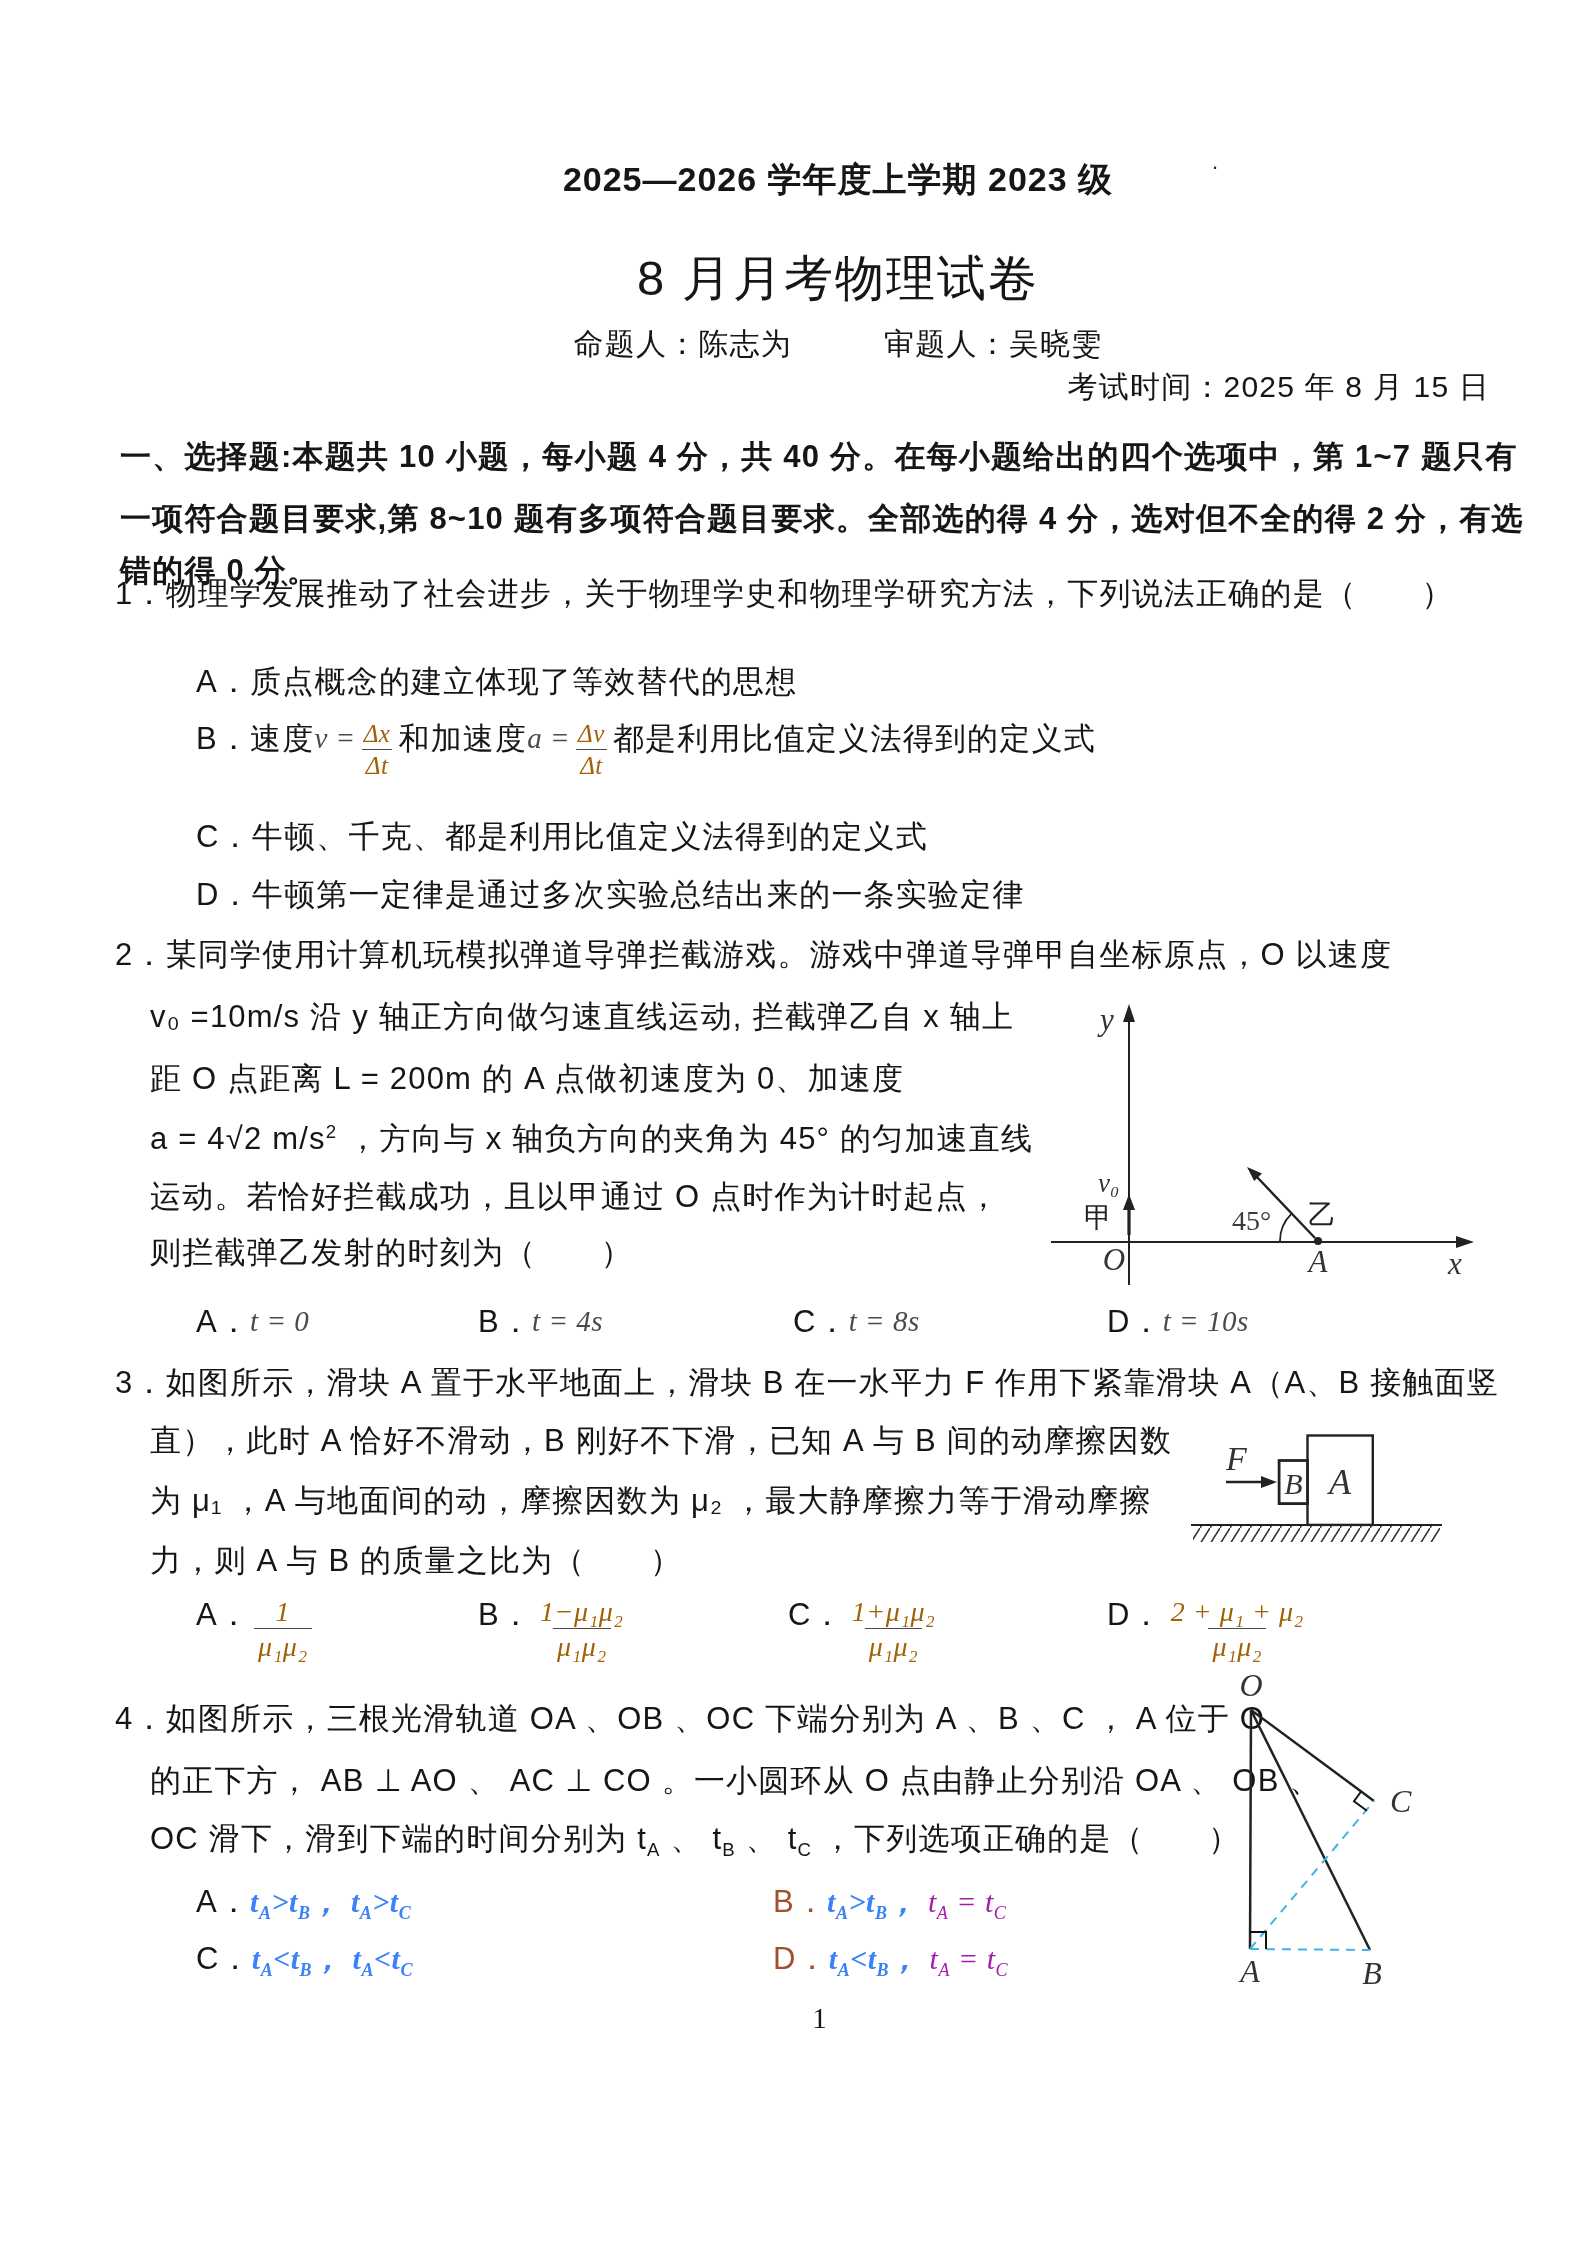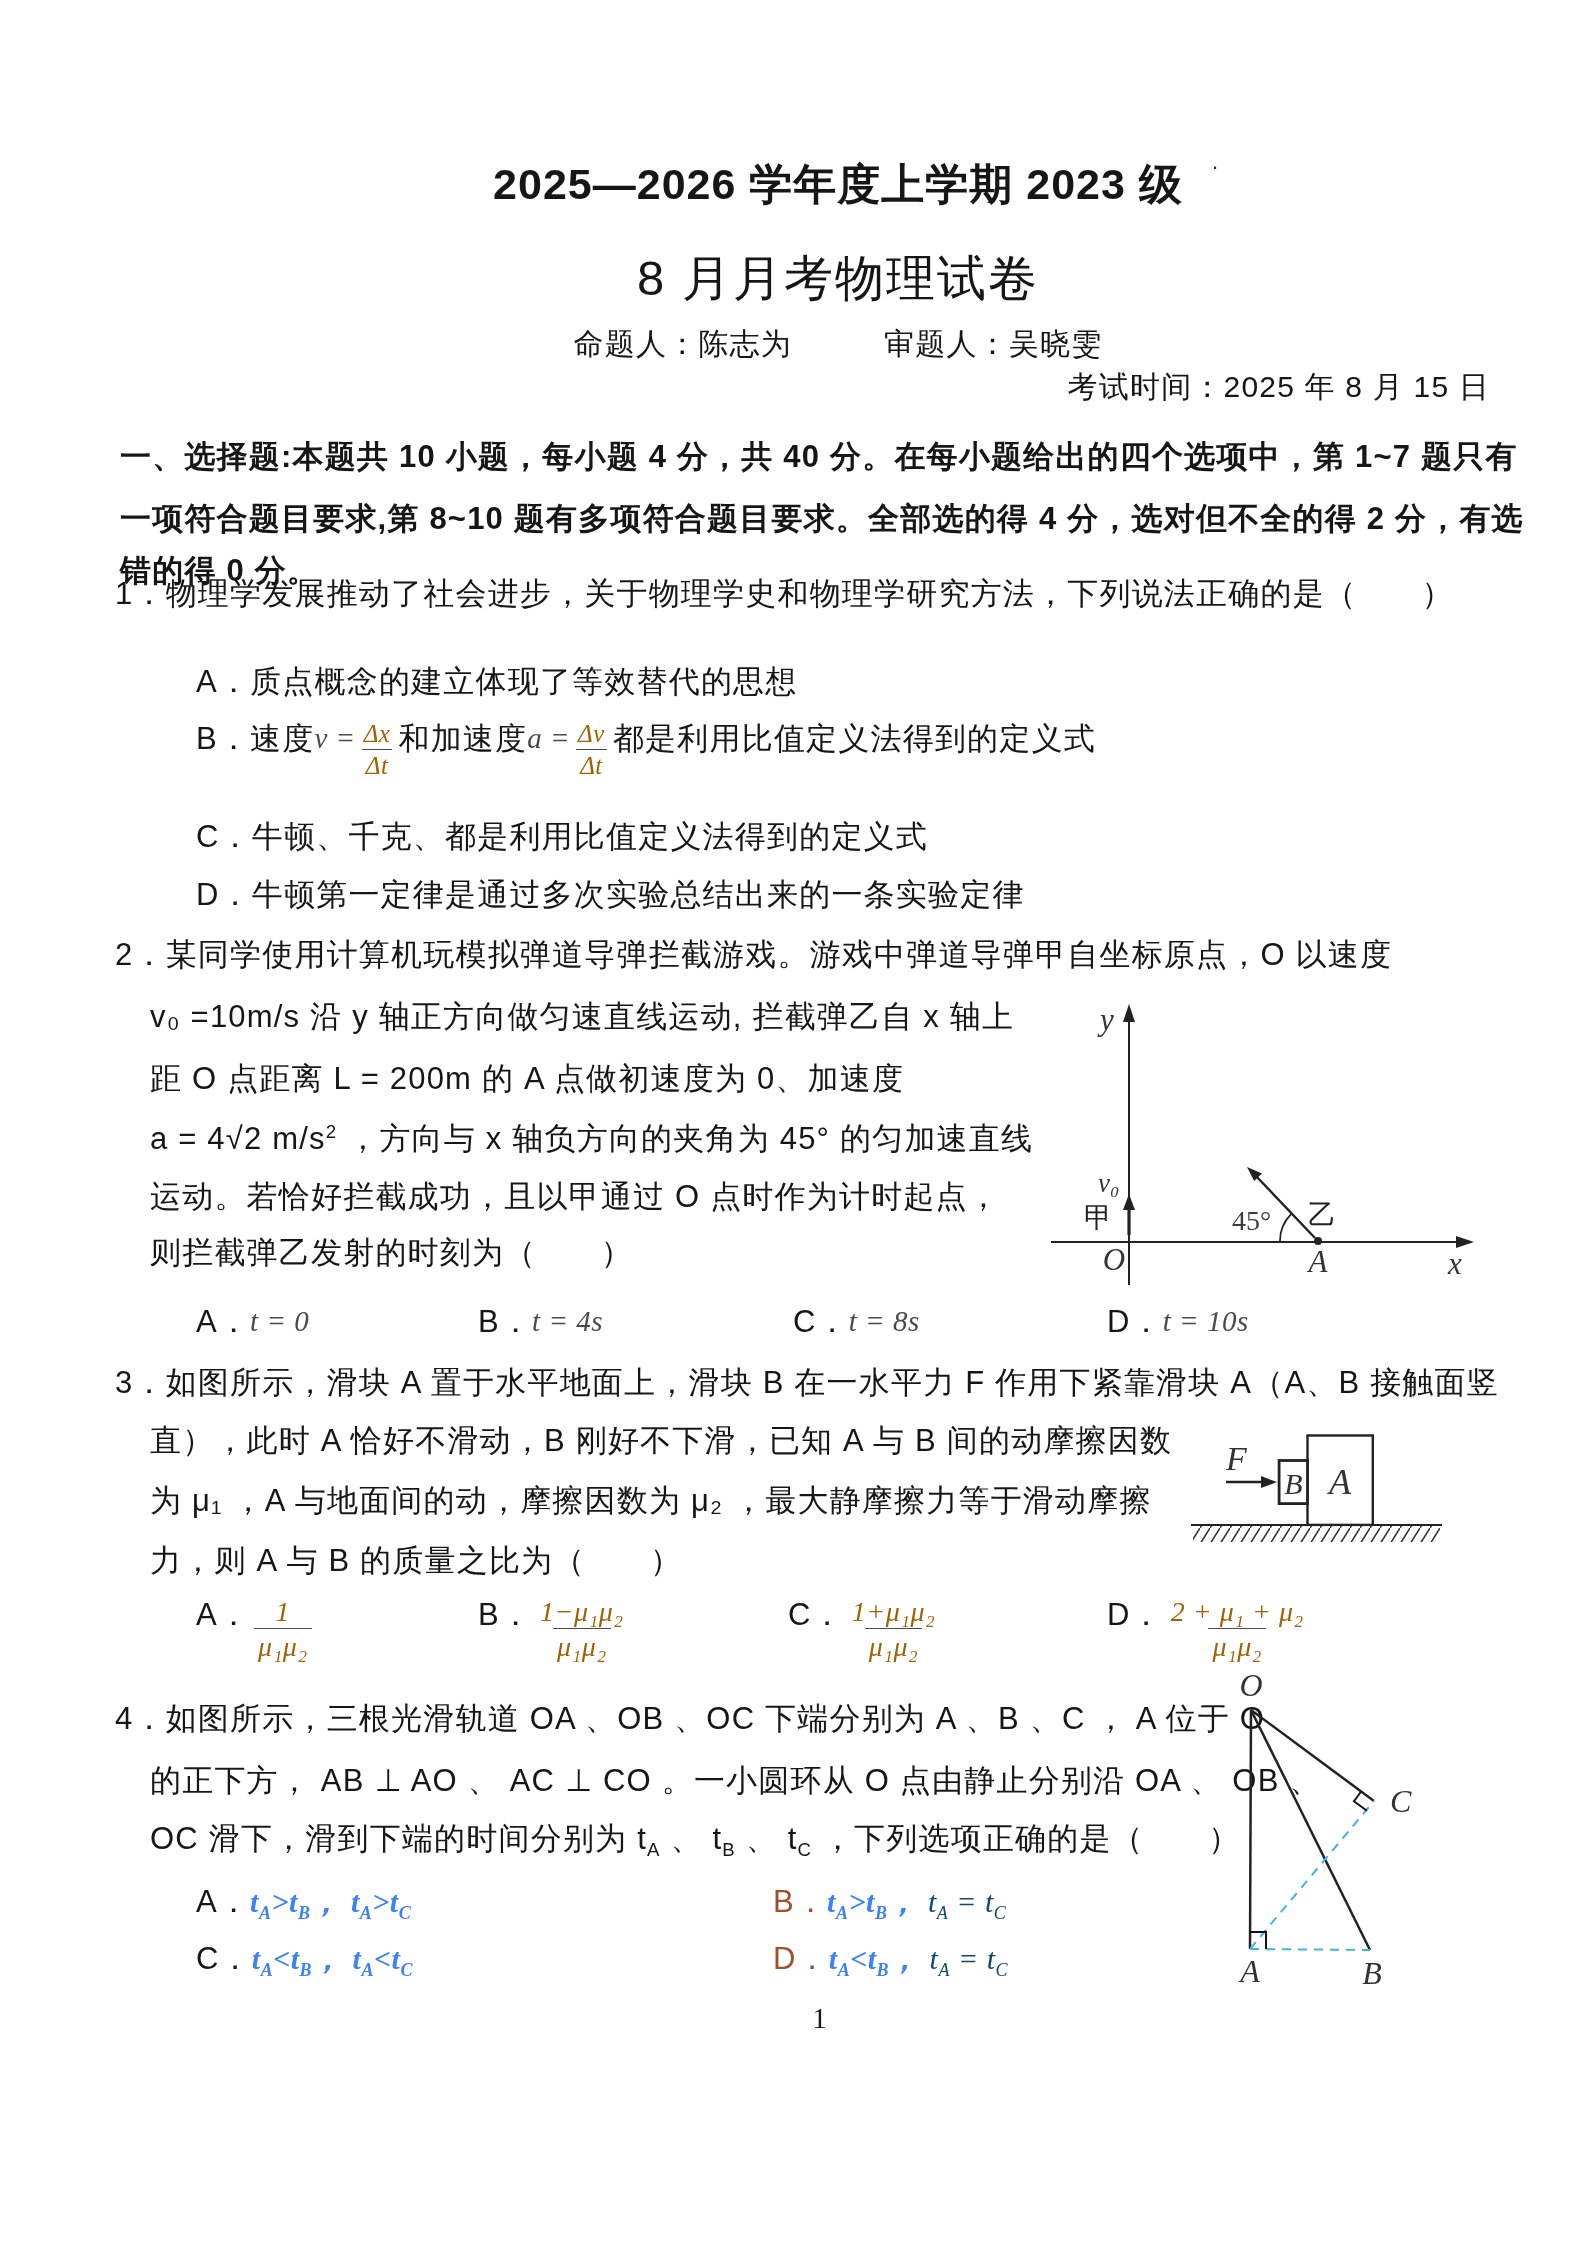--- a/index.html
+++ b/index.html
@@ -6,21 +6,21 @@
   .page{
     position:relative;width:1586px;height:2245px;background:#ffffff;
     font-family:"Liberation Sans","DejaVu Sans",sans-serif;color:#111111;
     overflow:hidden;
   }
   .ln{
     position:absolute;white-space:nowrap;font-size:31px;line-height:1.25;
     letter-spacing:1.2px;color:#161616;
   }
   .center{left:90px;width:1496px;text-align:center;}
-  .t1{font-size:43px;font-weight:700;letter-spacing:1px;}
+  .t1{font-size:34px;font-weight:700;letter-spacing:1px;}
   .t2{font-size:49px;font-weight:400;letter-spacing:2px;}
   .authors{font-size:30px;}
   .authors .gap{display:inline-block;width:92px;}
   .right{text-align:right;left:auto;right:96px;}
   .inst{font-weight:700;font-size:31px;}
   .math{
     font-family:"Liberation Serif","DejaVu Serif",serif;font-style:italic;
     color:#4a4a4a;letter-spacing:0.5px;
   }
   .mval{font-size:29px;}
@@ -33,21 +33,21 @@
   .frac .num{padding:0 4px;}
   .f25{font-size:25px;}
   .f28{font-size:28px;}
   .optrow{display:flex;}
   .q4val{
     font-family:"Liberation Serif","DejaVu Serif",serif;font-style:italic;
     font-weight:600;color:#3b82f6;font-size:30px;letter-spacing:0.5px;
   }
   .q4val sub, sub{font-size:60%;line-height:0;}
   sup{font-size:60%;line-height:0;}
-  .light{color:#0c4a6e;font-weight:400;}
+  .light{color:#a21caf;font-weight:400;}
   .bd{color:#a1502a;}
   .pagenum{font-family:"Liberation Serif","DejaVu Serif",serif;font-size:29px;}
   .stray{font-size:22px;color:#222;}
   svg{position:absolute;overflow:visible;}
   .svgm{font-family:"Liberation Serif","DejaVu Serif",serif;font-style:italic;fill:#333333;}
   .svgn{font-family:"Liberation Serif","DejaVu Serif",serif;fill:#3c3c3c;}
   .svgcjk{font-family:"Liberation Sans","DejaVu Sans",sans-serif;fill:#222222;}
 </style>
 </head>
 <body>

